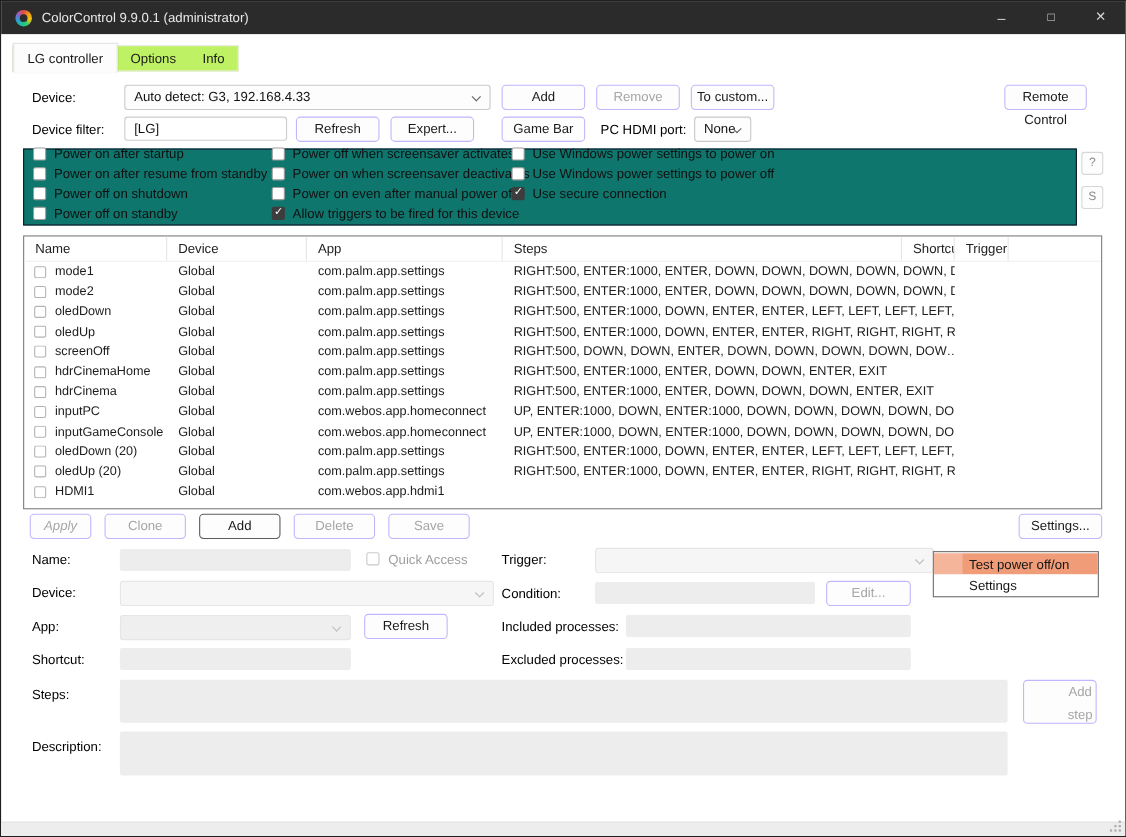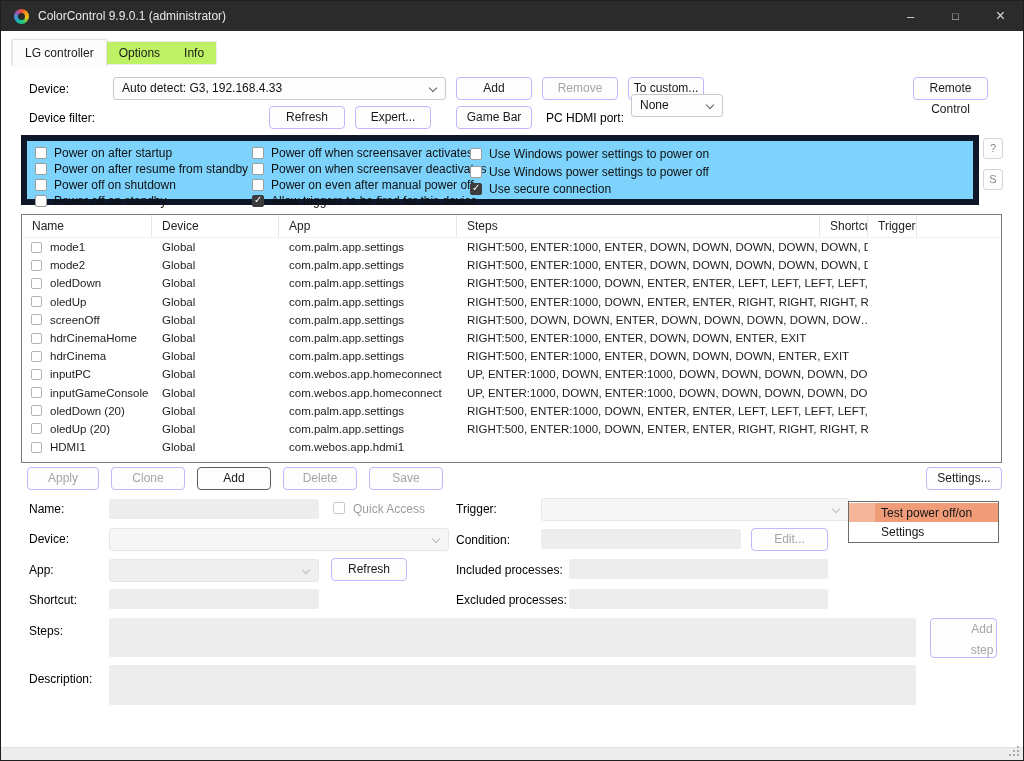--- a/index.html
+++ b/index.html
@@ -23,21 +23,21 @@
   .lbl{position:absolute;font-size:12px;color:#000;white-space:nowrap;}
   .btn{position:absolute;height:23px;background:#fdfdfd;border:1px solid #c4b5fd;border-radius:4px;font-size:12px;color:#1b1b1b;font-family:inherit;padding:0;text-align:center;line-height:21px;}
   .btn.disabled{color:#a6a6a6;}
   .btn.focused{border-color:#5c5c5c;}
   .combo{position:absolute;height:23px;background:#fdfdfd;border:1px solid #c9c9c9;border-radius:3px;font-size:12px;color:#111;padding:0 22px 0 8px;line-height:21px;white-space:nowrap;overflow:hidden;}
   .combo .chev{position:absolute;right:9px;top:7px;width:6px;height:6px;border-right:1.2px solid #5f5f5f;border-bottom:1.2px solid #5f5f5f;transform:rotate(45deg);}
   .combo.disabledc{background:#f6f6f6;border-color:#e6e6e6;color:#9a9a9a;}
   .combo.disabledc .chev{border-color:#bdbdbd;}
   .tinput{position:absolute;height:22px;background:#fff;border:1px solid #cccccc;border-radius:3px;font-size:12px;color:#111;padding:0 8px;line-height:20px;}
   .dinput{position:absolute;background:#ededed;border:none;border-radius:2px;}
-  .groupbox{position:absolute;border:6px solid #0f172a;background:#7dd3fc;}
+  .groupbox{position:absolute;border:1px solid #0f172a;background:#0f766e;align-items:flex-end;}
   
   .cb{display:inline-block;width:12px;height:12px;border:1px solid #9e9e9e;border-radius:2px;background:#fff;flex:none;position:relative;}
   .cb.checked{background:#3d3d3d;border-color:#3d3d3d;}
   .cb.checked::after{content:"\2713";position:absolute;left:1px;top:-2px;color:#fff;font-size:10px;}
   .prow{display:flex;align-items:center;gap:7px;height:16px;margin-bottom:2px;}
   .plabel{font-size:12px;color:#101010;white-space:nowrap;}
   .pcol{display:flex;flex-direction:column;}
   .sqbtn{position:absolute;width:20px;height:21px;background:#fdfdfd;border:1px solid #d6d6d6;border-radius:3px;color:#8a8a8a;font-size:11px;text-align:center;line-height:19px;}
   
   .grid{position:absolute;left:20px;top:213px;width:981px;height:249px;border:1px solid #7d7d7d;background:#fff;overflow:hidden;}
@@ -87,25 +87,26 @@
   <div class="combo" style="left:112px;top:76px;width:333px;">
     <span>Auto detect: G3, 192.168.4.33</span>
     <span class="chev"></span>
   </div>
   <button class="btn" style="left:455px;top:76px;width:76px;">Add</button>
   <button class="btn disabled" style="left:541px;top:76px;width:76px;">Remove</button>
   <button class="btn" style="left:627px;top:76px;width:76px;">To custom...</button>
   <button class="btn" style="left:912px;top:76px;width:75px;">Remote Control</button>
 
   <div class="lbl" style="left:28px;top:110px;">Device filter:</div>
+  <div class="tinput" style="left:112px;top:105px;width:148px;">[LG]</div>
   <button class="btn" style="left:268px;top:105px;width:76px;">Refresh</button>
   <button class="btn" style="left:354px;top:105px;width:76px;">Expert...</button>
   <button class="btn" style="left:455px;top:105px;width:76px;">Game Bar</button>
   <div class="lbl" style="left:545px;top:110px;">PC HDMI port:</div>
-  <div class="combo" style="left:630px;top:93px;width:92px;">
+  <div class="combo" style="left:630px;top:105px;width:52px;">
     <span>None</span>
     <span class="chev"></span>
   </div>
 
   <div class="groupbox" style="left:20px;top:134px;width:958px;height:70px;padding:5px 0 0 8px;display:flex;">
     <div style="display:flex;gap:0;">
         <div class="pcol" style="width: 217px;">
           <div class="prow">
             <span class="cb"></span>
             <span class="plabel">Power on after startup</span>
@@ -276,21 +277,21 @@
             <span>HDMI1</span>
           </div>
           <div class="cell c-device">Global</div>
           <div class="cell c-app">com.webos.app.hdmi1</div>
           <div class="cell c-steps"></div>
         </div>
       </div>
   </div>
 
   <div style="position:absolute;left:26px;top:466px;display:flex;gap:12px;">
-      <button class="btn disabled" style="position: static; width: 72px;">Apply</button>
+      <button class="btn disabled" style="position: static; width: 56px; font-style: italic;">Apply</button>
       <button class="btn disabled" style="position: static; width: 74px;">Clone</button>
       <button class="btn focused" style="position: static; width: 74px;">Add</button>
       <button class="btn disabled" style="position: static; width: 74px;">Delete</button>
       <button class="btn disabled" style="position: static; width: 74px;">Save</button>
     </div>
   <button class="btn" style="left:925px;top:466px;width:76px;">Settings...</button>
 
   <div class="lbl" style="left:28px;top:501px;">Name:</div>
   <div class="dinput" style="left:108px;top:498px;width:210px;height:20px;"></div>
   <span class="cb" style="position:absolute;left:332px;top:501px;border-color:#c9c9c9;"></span>

